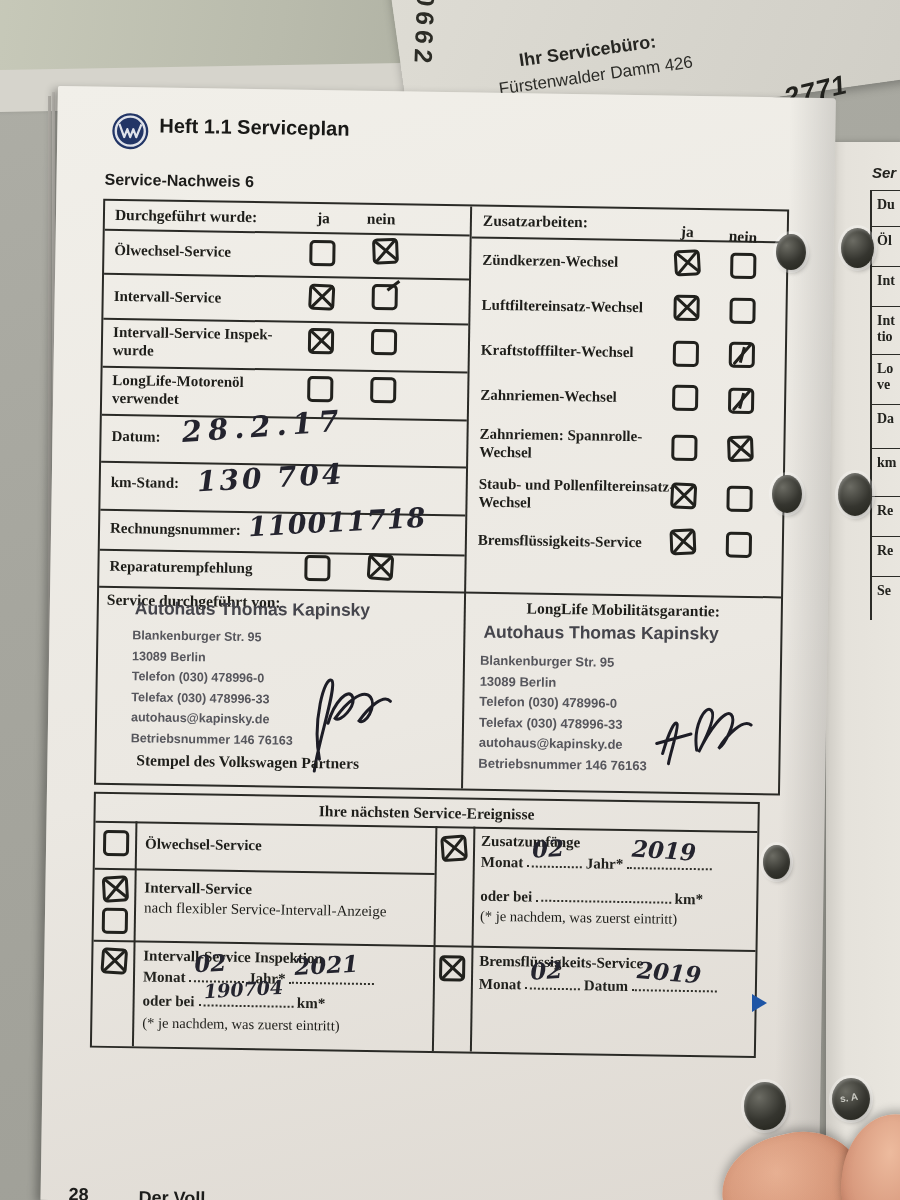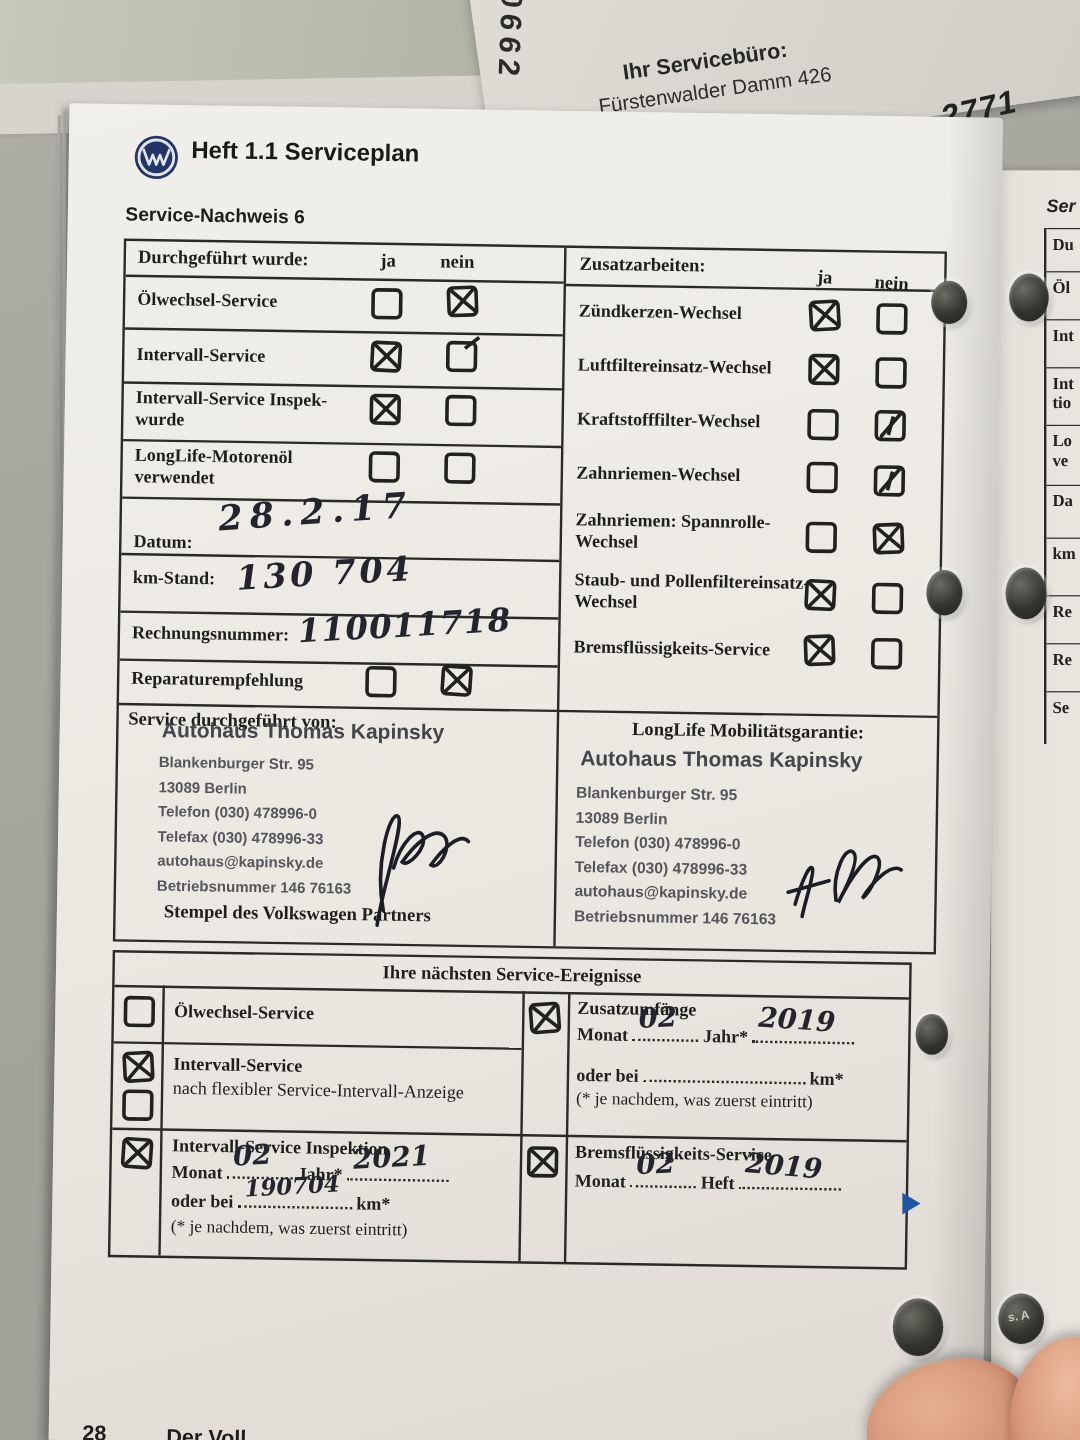--- a/index.html
+++ b/index.html
@@ -153,21 +153,21 @@
       <div class="lbl" style="left:10px;top:122px">Intervall-Service Inspek-</div>
       <div class="lbl" style="left:10px;top:140px">wurde</div>
       <span class="cb cb-x" style="left:205px;top:124px"></span>
       <span class="cb" style="left:268px;top:124px"></span>
 
       <div class="lbl" style="left:10px;top:170px">LongLife-Motorenöl</div>
       <div class="lbl" style="left:10px;top:188px">verwendet</div>
       <span class="cb" style="left:205px;top:172px"></span>
       <span class="cb" style="left:268px;top:172px"></span>
 
-      <div class="lbl" style="left:10px;top:242px">Datum:</div>
+      <div class="lbl" style="left:10px;top:226px">Datum:</div>
       <div class="hand" style="left:80px;top:206px;font-size:29px;letter-spacing:6px;transform:rotate(-5deg)">28.2.17</div>
 
       <div class="lbl" style="left:10px;top:272px">km-Stand:</div>
       <div class="hand" style="left:96px;top:258px;font-size:28px;letter-spacing:3px;transform:rotate(-4deg)">130 704</div>
 
       <div class="lbl" style="left:10px;top:318px">Rechnungsnummer:</div>
       <div class="hand" style="left:148px;top:302px;font-size:27px;letter-spacing:1px;transform:rotate(-4deg)">110011718</div>
 
       <div class="lbl" style="left:10px;top:356px">Reparaturempfehlung</div>
       <span class="cb" style="left:205px;top:351px"></span>
@@ -283,21 +283,21 @@
         <span class="dots w135"></span>
         <span>km*</span>
       </div>
       <div class="lbl reg sm" style="left:386px;top:108px">(* je nachdem, was zuerst eintritt)</div>
 
       <span class="cb cb-x" style="left:346px;top:156px"></span>
       <div class="lbl" style="left:386px;top:152px">Bremsflüssigkeits-Service</div>
       <div class="mline" style="left:386px;top:174px">
         <span>Monat</span>
         <span class="dots w55"><span class="hand">02</span></span>
-        <span>Heft</span>
+        <span>Datum</span>
         <span class="dots w85"><span class="hand" style="transform:rotate(4deg)">2019</span></span>
       </div>
     </div>
 
     <div class="abs footer-num" style="left:28px;top:1098px">28</div>
     <div class="abs footer-num" style="left:98px;top:1100px">Der Voll</div>
   </div>
 
   <div class="hole" style="left:776px;top:234px;width:30px;height:36px"></div>
   <div class="hole" style="left:841px;top:228px;width:33px;height:40px"></div>

